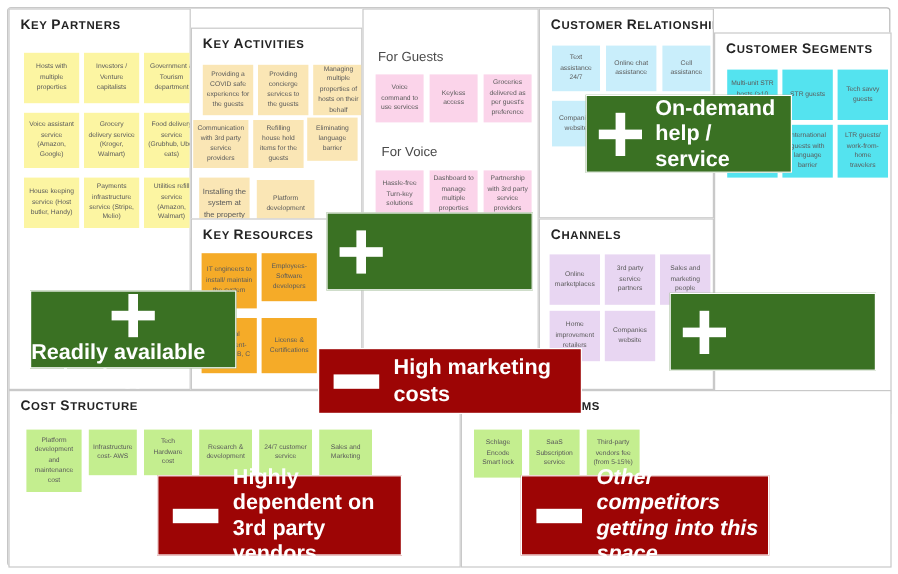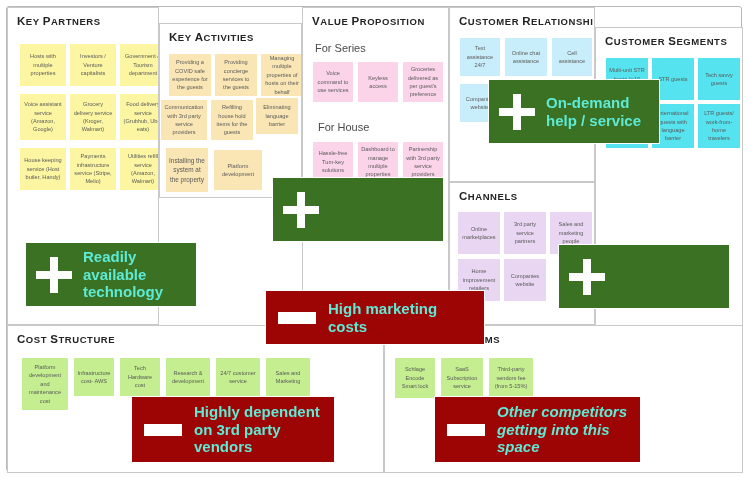--- a/index.html
+++ b/index.html
@@ -78,23 +78,23 @@
   .n-cyan  {background:#54e3ef;}
   .n-lav   {background:#e8d6f2;}
   .n-green {background:#c4ee8f;}
 
   
   .callout{
     position:absolute;
     box-sizing:border-box;
     display:flex;
     align-items:center;
-    color:#5eead4;
+    color:#ffffff;
     font-weight:bold;
-    font-size:15px;
+    font-size:18px;
     line-height:1.18;
     border:1px solid #ffffff;
     z-index:40;
   }
   .callout.green{background:#3a7123;}
   .callout.red  {background:#9d0505;}
   .callout .sign{
     position:relative;
     flex:0 0 auto;
     width:40px; height:40px;
@@ -148,29 +148,35 @@
       <div class="note n-peach" style="left:101px; top:30px; width:42px; height:42px;">Managing multiple properties of hosts on their behalf</div>
 
       <div class="note n-peach" style="left:1px; top:76px; width:46px; height:40px;">Communication with 3rd party service providers</div>
       <div class="note n-peach" style="left:51px; top:76px; width:42px; height:40px;">Refilling house hold items for the guests</div>
       <div class="note n-peach" style="left:96px; top:74px; width:42px; height:36px;">Eliminating language barrier</div>
 
       <div class="note n-peach big" style="left:6px; top:124px; width:42px; height:44px;">Installing the system at the property</div>
       <div class="note n-peach" style="left:54px; top:126px; width:48px; height:40px;">Platform development</div>
     </div>
 
+    <div class="block" style="left:152px; top:175px; width:143px; height:143px;">
+      <div class="block-title"><span class="cap">K</span>ey <span class="cap">R</span>esources</div>
+      <div class="note n-orange" style="left:8px; top:28px; width:46px; height:46px;">IT engineers to install/ maintain the system</div>
+      <div class="note n-orange" style="left:58px; top:28px; width:46px; height:40px;">Employees- Software developers</div>
+      <div class="note n-orange" style="left:8px; top:82px; width:46px; height:46px;">Capital investment- Series A, B, C</div>
+      <div class="note n-orange" style="left:58px; top:82px; width:46px; height:46px;">License &amp; Certifications</div>
+    </div>
 
     <div class="block" style="left:295px; top:0px; width:147px; height:318px;">
-      <div class="block-title"><span class="cap">V</span>alue <span class="cap">P</span>roposition</div>
-      <div class="sub-label" style="left:12px; top:34px;">For Series</div>
+      <div class="sub-label" style="left:12px; top:34px;">For Guests</div>
       <div class="note n-pink" style="left:10px; top:54px; width:40px; height:40px;">Voice command to use services</div>
       <div class="note n-pink" style="left:55px; top:54px; width:40px; height:40px;">Keyless access</div>
       <div class="note n-pink" style="left:100px; top:54px; width:40px; height:40px;">Groceries delivered as per guest's preference</div>
 
-      <div class="sub-label" style="left:15px; top:113px;">For House</div>
+      <div class="sub-label" style="left:15px; top:113px;">For Voice</div>
       <div class="note n-pink" style="left:10px; top:134px; width:40px; height:40px;">Hassle-free Turn-key solutions</div>
       <div class="note n-pink" style="left:55px; top:134px; width:40px; height:40px;">Dashboard to manage multiple properties</div>
       <div class="note n-pink" style="left:100px; top:134px; width:40px; height:40px;">Partnership with 3rd party service providers</div>
     </div>
 
     <div class="block" style="left:442px; top:0px; width:146px; height:175px;">
       <div class="block-title"><span class="cap">C</span>ustomer <span class="cap">R</span>elationships</div>
       <div class="note n-blue" style="left:10px; top:30px; width:40px; height:38px;">Text assistance 24/7</div>
       <div class="note n-blue" style="left:55px; top:30px; width:42px; height:38px;">Online chat assistance</div>
       <div class="note n-blue" style="left:102px; top:30px; width:40px; height:38px;">Cell assistance</div>
@@ -224,21 +230,21 @@
     <span class="ctext">On-demand help / service</span>
   </div>
 
   <div class="callout green" style="left:272px; top:177px; width:172px; height:65px;">
     <span class="sign">
       <span class="bar-h"></span>
         <span class="bar-v"></span>
     </span>
   </div>
 
-  <div class="callout green" style="left:25px; top:242px; width:172px; height:65px;">
+  <div class="callout green" style="left:25px; top:242px; width:172px; height:65px;flex-direction:column;">
     <span class="sign">
       <span class="bar-h"></span>
         <span class="bar-v"></span>
     </span>
     <span class="ctext">Readily available technology</span>
   </div>
 
   <div class="callout green" style="left:558px; top:244px; width:172px; height:65px;">
     <span class="sign">
       <span class="bar-h"></span>

